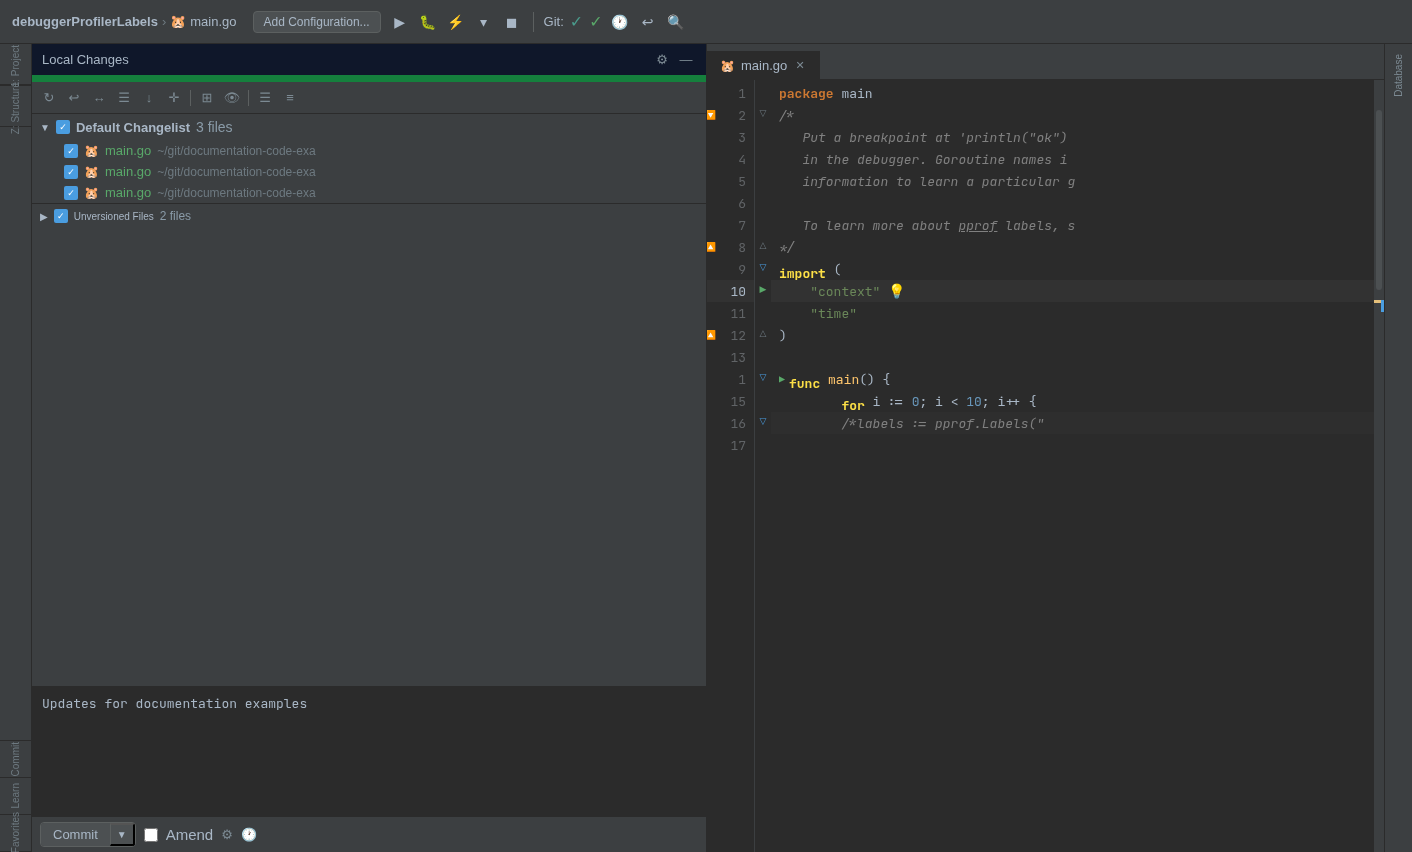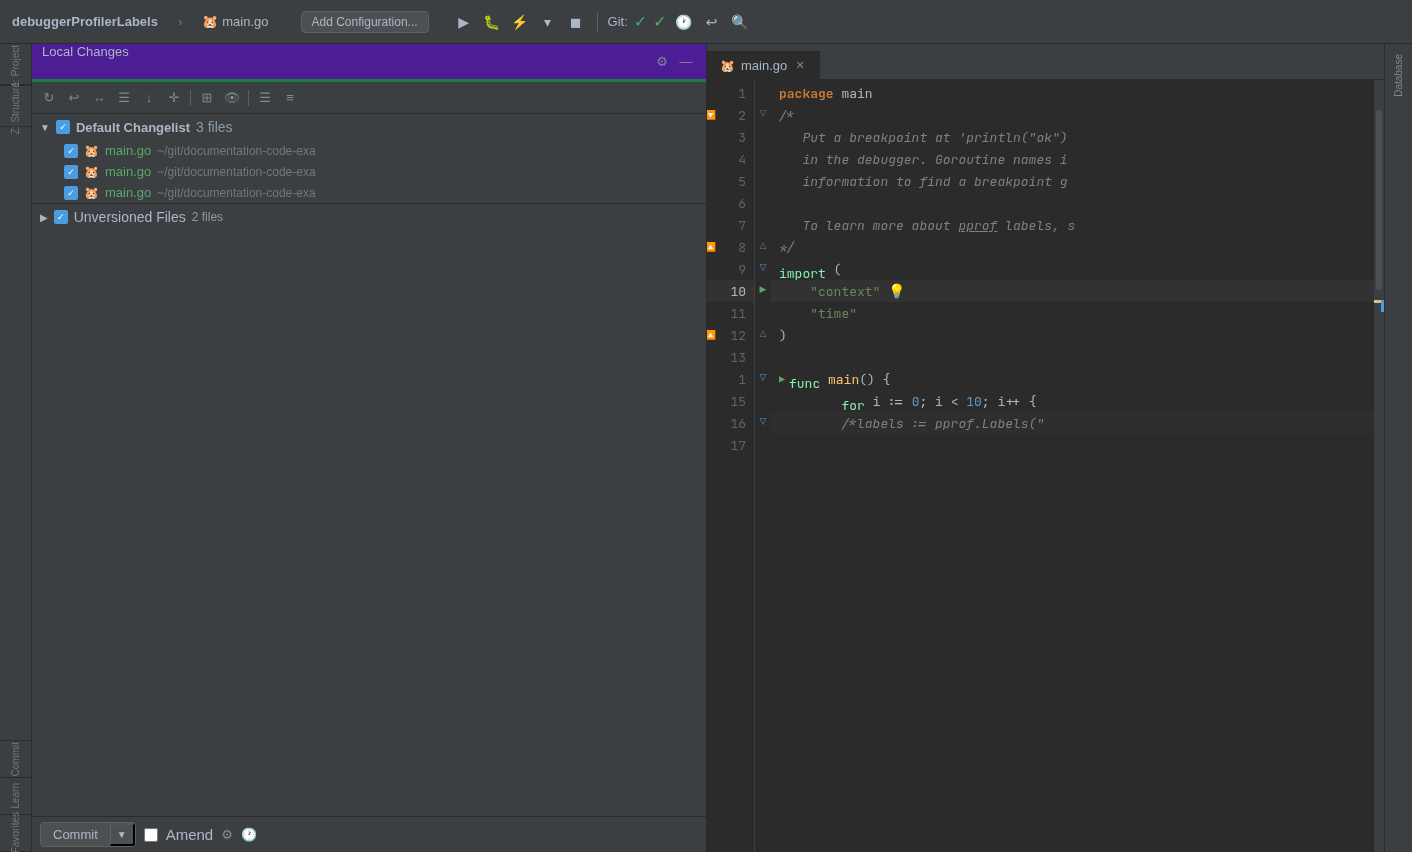--- a/index.html
+++ b/index.html
@@ -6,21 +6,21 @@
     body { font-family: -apple-system, BlinkMacSystemFont, 'Segoe UI', sans-serif; font-size: 13px; background: #3c3f41; color: #a9b7c6; width: 1412px; height: 852px; overflow: hidden; }
 
     
     .top-bar {
       height: 44px;
       background: #3c3f41;
       border-bottom: 1px solid #2b2b2b;
       display: flex;
       align-items: center;
       padding: 0 12px;
-      gap: 16px;
+      gap: 0;
       flex-shrink: 0;
     }
     .project-name {
       color: #a9b7c6;
       font-weight: 600;
       font-size: 13px;
     }
     .breadcrumb-sep {
       color: #6d7980;
       margin: 0 4px;
@@ -122,23 +122,24 @@
       width: 675px;
       background: #3c3f41;
       border-right: 1px solid #2b2b2b;
       display: flex;
       flex-direction: column;
     }
 
     
     .panel-header {
       height: 38px;
-      background: #4c1d95;
-      border-bottom: 3px solid #15803d;
-      display: flex;
+      background: #0f172a;
+      border-bottom: 7px solid #15803d;
+      display: flex;
+      align-items: center;
       padding: 0 10px;
       gap: 8px;
     }
     .panel-title {
       font-size: 13px;
       color: #a9b7c6;
       font-weight: normal;
     }
     .panel-header-actions {
       margin-left: auto;
@@ -220,21 +221,21 @@
     .file-path { color: #6d7980; font-size: 12px; overflow: hidden; text-overflow: ellipsis; white-space: nowrap; max-width: 300px; }
     .unversioned-header {
       display: flex;
       align-items: center;
       padding: 5px 8px;
       cursor: pointer;
       gap: 6px;
       background: #3c3f41;
       border-top: 1px solid #2b2b2b;
     }
-    .uv-name { color: #a9b7c6; font-size: 14px; }
+    .uv-name { color: #a9b7c6; font-size: 10px; }
     .uv-count { color: #8a9ba8; font-size: 12px; }
 
     
     .commit-area {
       border-top: 1px solid #2b2b2b;
       background: #2b2b2b;
       height: 130px;
       display: flex;
       flex-direction: column;
     }
@@ -404,21 +405,21 @@
     }
     .code-line.active-bg { background: #323232; }
     
     
     .kw { color: #cc7832; font-weight: bold; }
     .str { color: #6a8759; }
     .comment { color: #808080; font-style: italic; }
     .num { color: #6897bb; }
     .fn { color: #ffc66d; }
     .plain { color: #a9b7c6; }
-    .blue-kw { color: #86efac; font-weight: normal; margin-top: 8px; }
+    .blue-kw { color: #fde047; font-weight: bold; margin-top: 8px; }
 
     
     .gutter {
       width: 16px;
       background: #2b2b2b;
       flex-shrink: 0;
       display: flex;
       flex-direction: column;
     }
     .gutter-cell {
@@ -603,20 +604,23 @@
       </div>
 
       <div class="unversioned-header">
         <span class="chevron">▶</span>
         <div class="checkbox-blue">✓</div>
         <span class="uv-name">Unversioned Files</span>
         <span class="uv-count">2 files</span>
       </div>
     </div>
 
+    <div class="commit-area">
+      <textarea class="commit-msg" style="">Updates for documentation examples</textarea>
+    </div>
 
 
     <div class="commit-btn-row">
       <div class="commit-btn">
         <button class="commit-btn-main">Commit</button>
         <button class="commit-btn-drop">▼</button>
       </div>
       <input type="checkbox" class="amend-checkbox" style="">
       <span class="amend-label">Amend</span>
       <span class="gear-icon-sm">⚙</span>
@@ -709,21 +713,21 @@
 
           <div class="code-line">
             <span class="comment">   Put a breakpoint at 'println("ok")</span>
           </div>
 
           <div class="code-line">
             <span class="comment">   in the debugger. Goroutine names i</span>
           </div>
 
           <div class="code-line">
-            <span class="comment">   information to find a breakpoint g</span>
+            <span class="comment">   information to learn a particular g</span>
           </div>
 
           <div class="code-line"></div>
 
           <div class="code-line">
             <span class="comment">   To learn more about </span><span class="comment" style="font-style:italic;text-decoration:underline;">pprof</span><span class="comment"> labels, s</span>
           </div>
 
           <div class="code-line">
             <span class="comment">*/</span>

